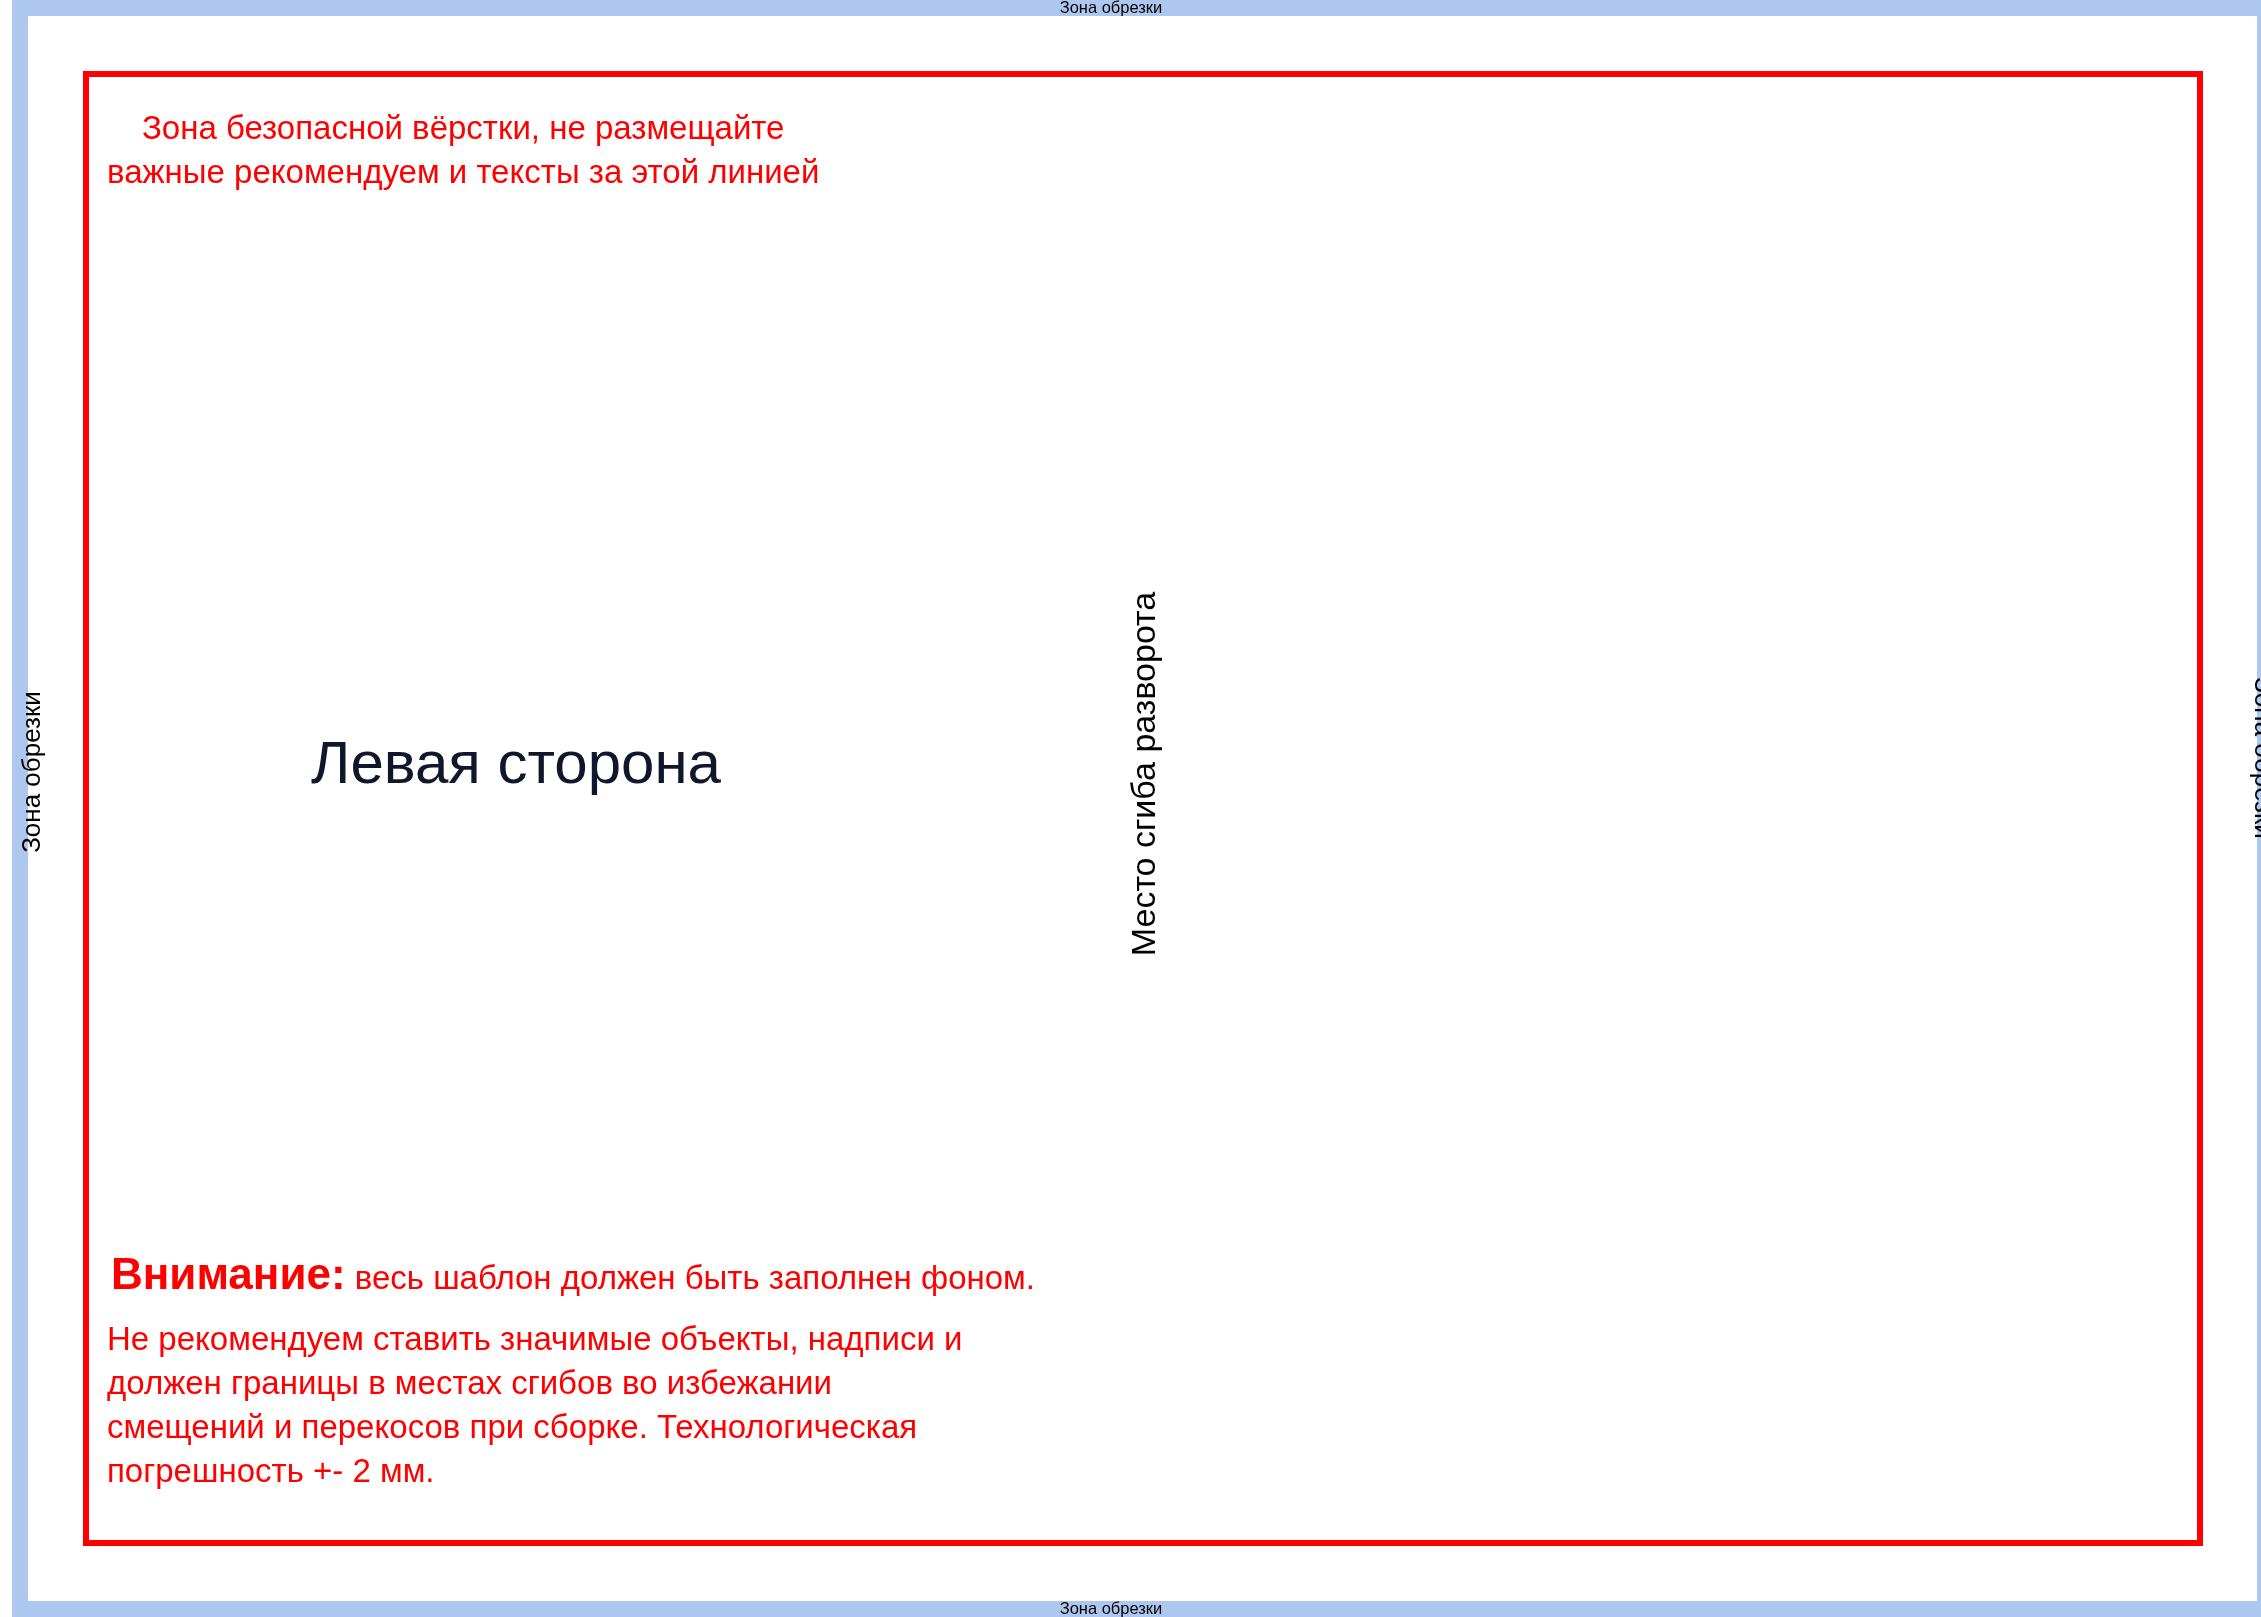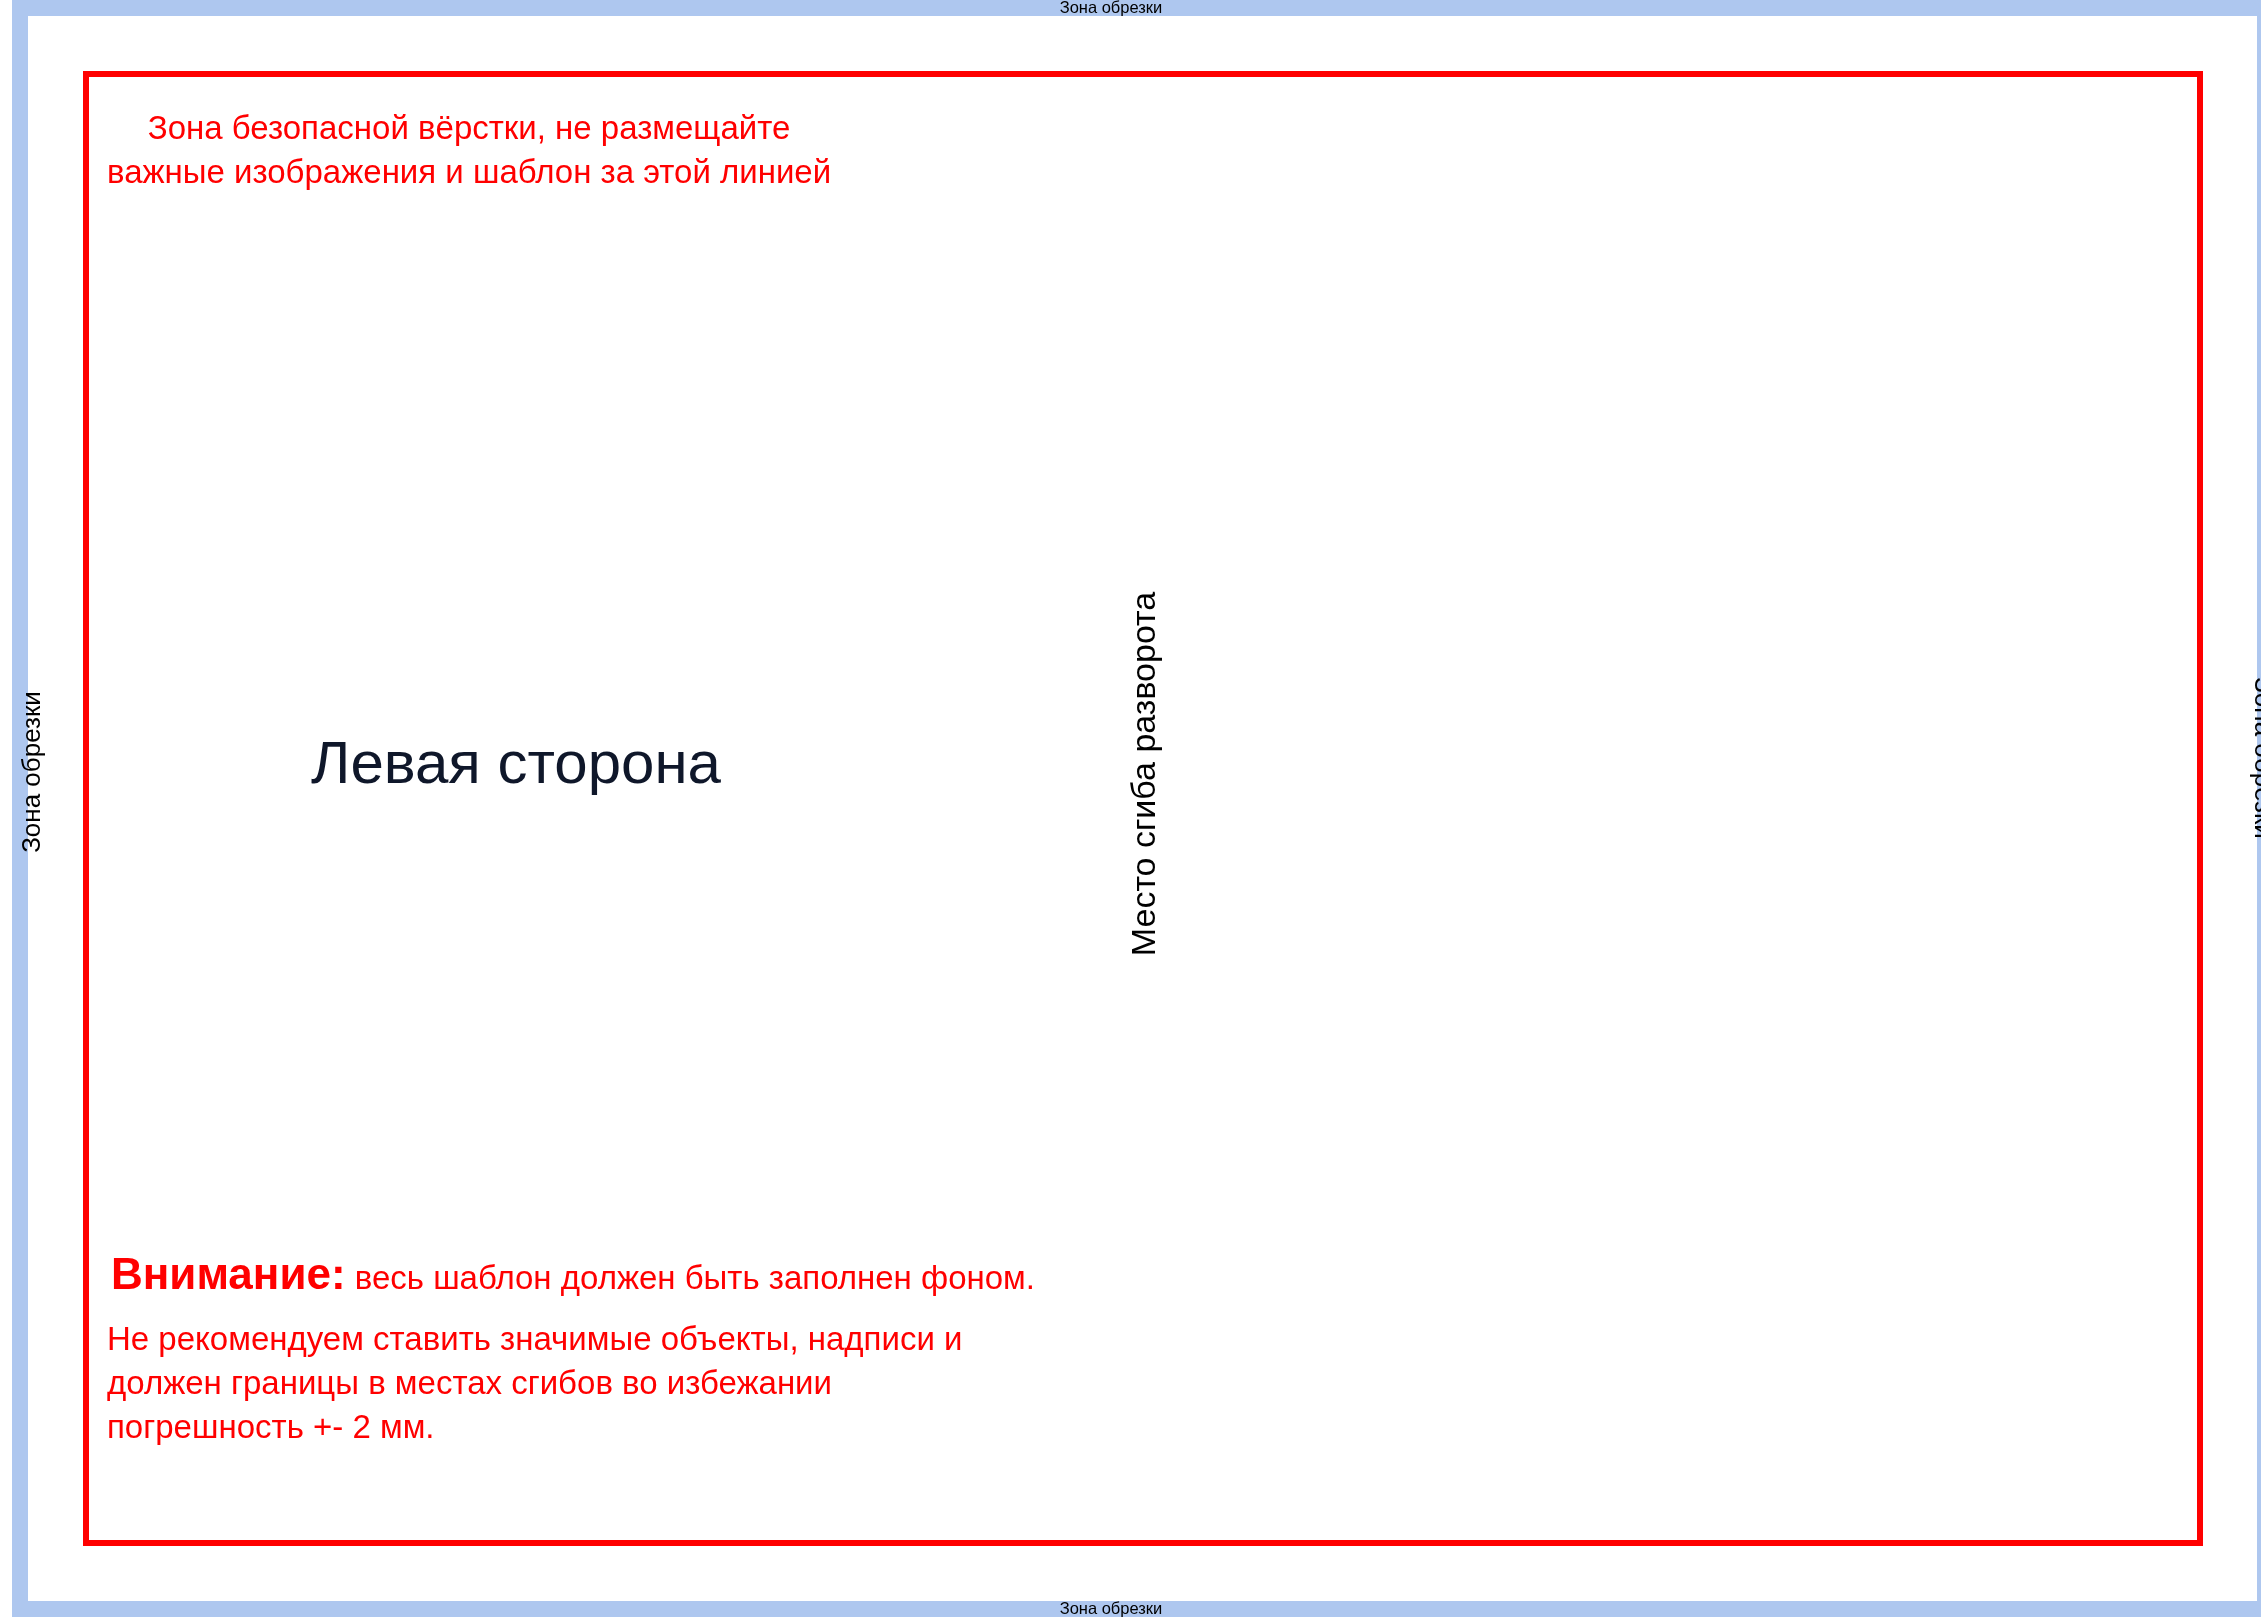--- a/index.html
+++ b/index.html
@@ -118,29 +118,30 @@
 
   <div class="trim-label-h trim-top">Зона обрезки</div>
   <div class="trim-label-h trim-bottom">Зона обрезки</div>
   <div class="trim-label-v trim-left">Зона обрезки</div>
   <div class="trim-label-v trim-right">Зона обрезки</div>
 
   <div class="safe-rect"></div>
 
   <div class="safe-note red-text">
     <div>Зона безопасной вёрстки, не размещайте</div>
-    <div>важные изображения и шаблон за этой линией</div>
+    <div>важные рекомендуем и тексты за этой линией</div>
   </div>
 
   <div class="side-label side-left">Левая сторона</div>
 
   <div class="fold-label">Место сгиба разворота</div>
 
   <div class="warning-line red-text"><span class="warning-title">Внимание:</span><span> весь шаблон должен быть заполнен фоном.</span></div>
 
   <div class="notes red-text">
     <div>Не рекомендуем ставить значимые объекты, надписи и</div>
     <div>должен границы в местах сгибов во избежании</div>
+    <div>смещений и перекосов при сборке. Технологическая</div>
     <div>погрешность +- 2 мм.</div>
   </div>
 
 </div>
 
 
 </body></html>

